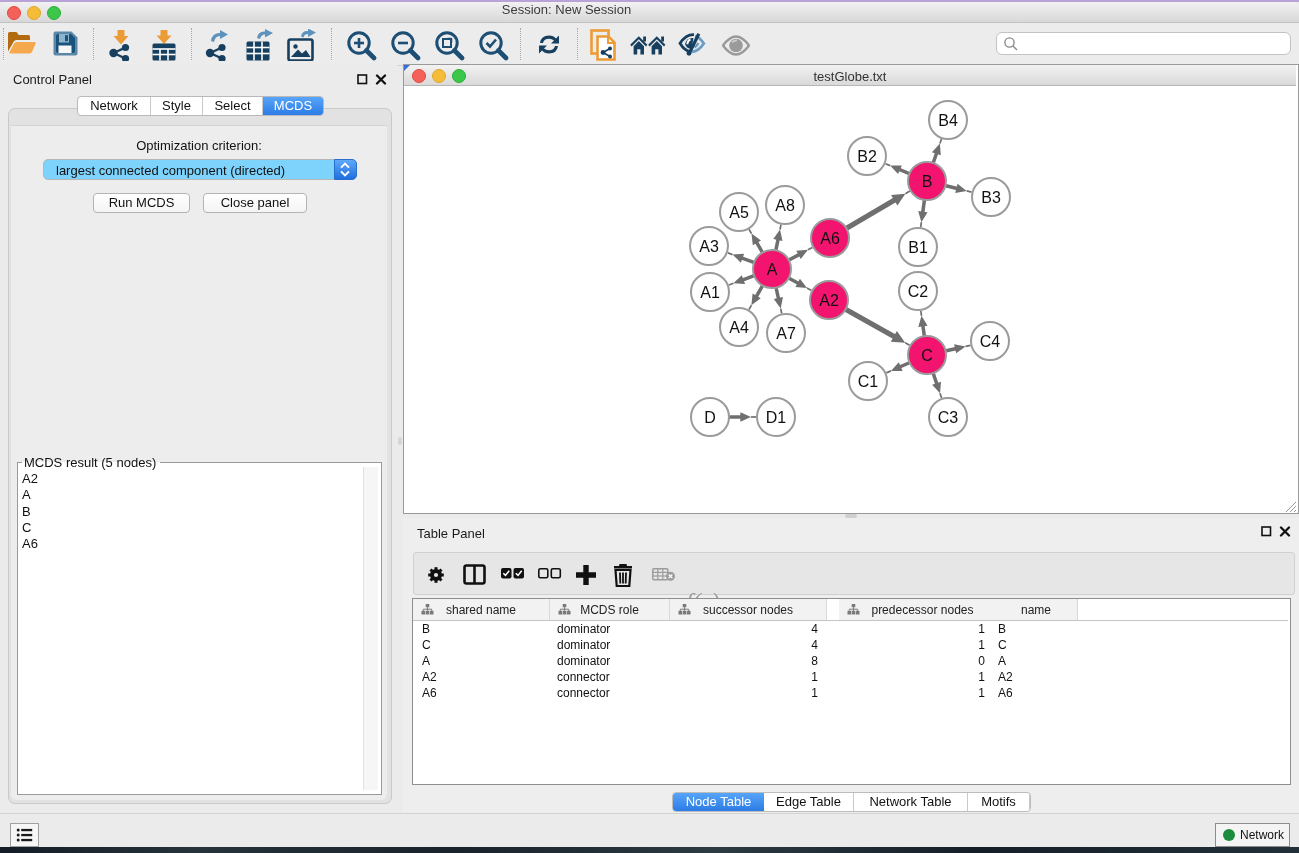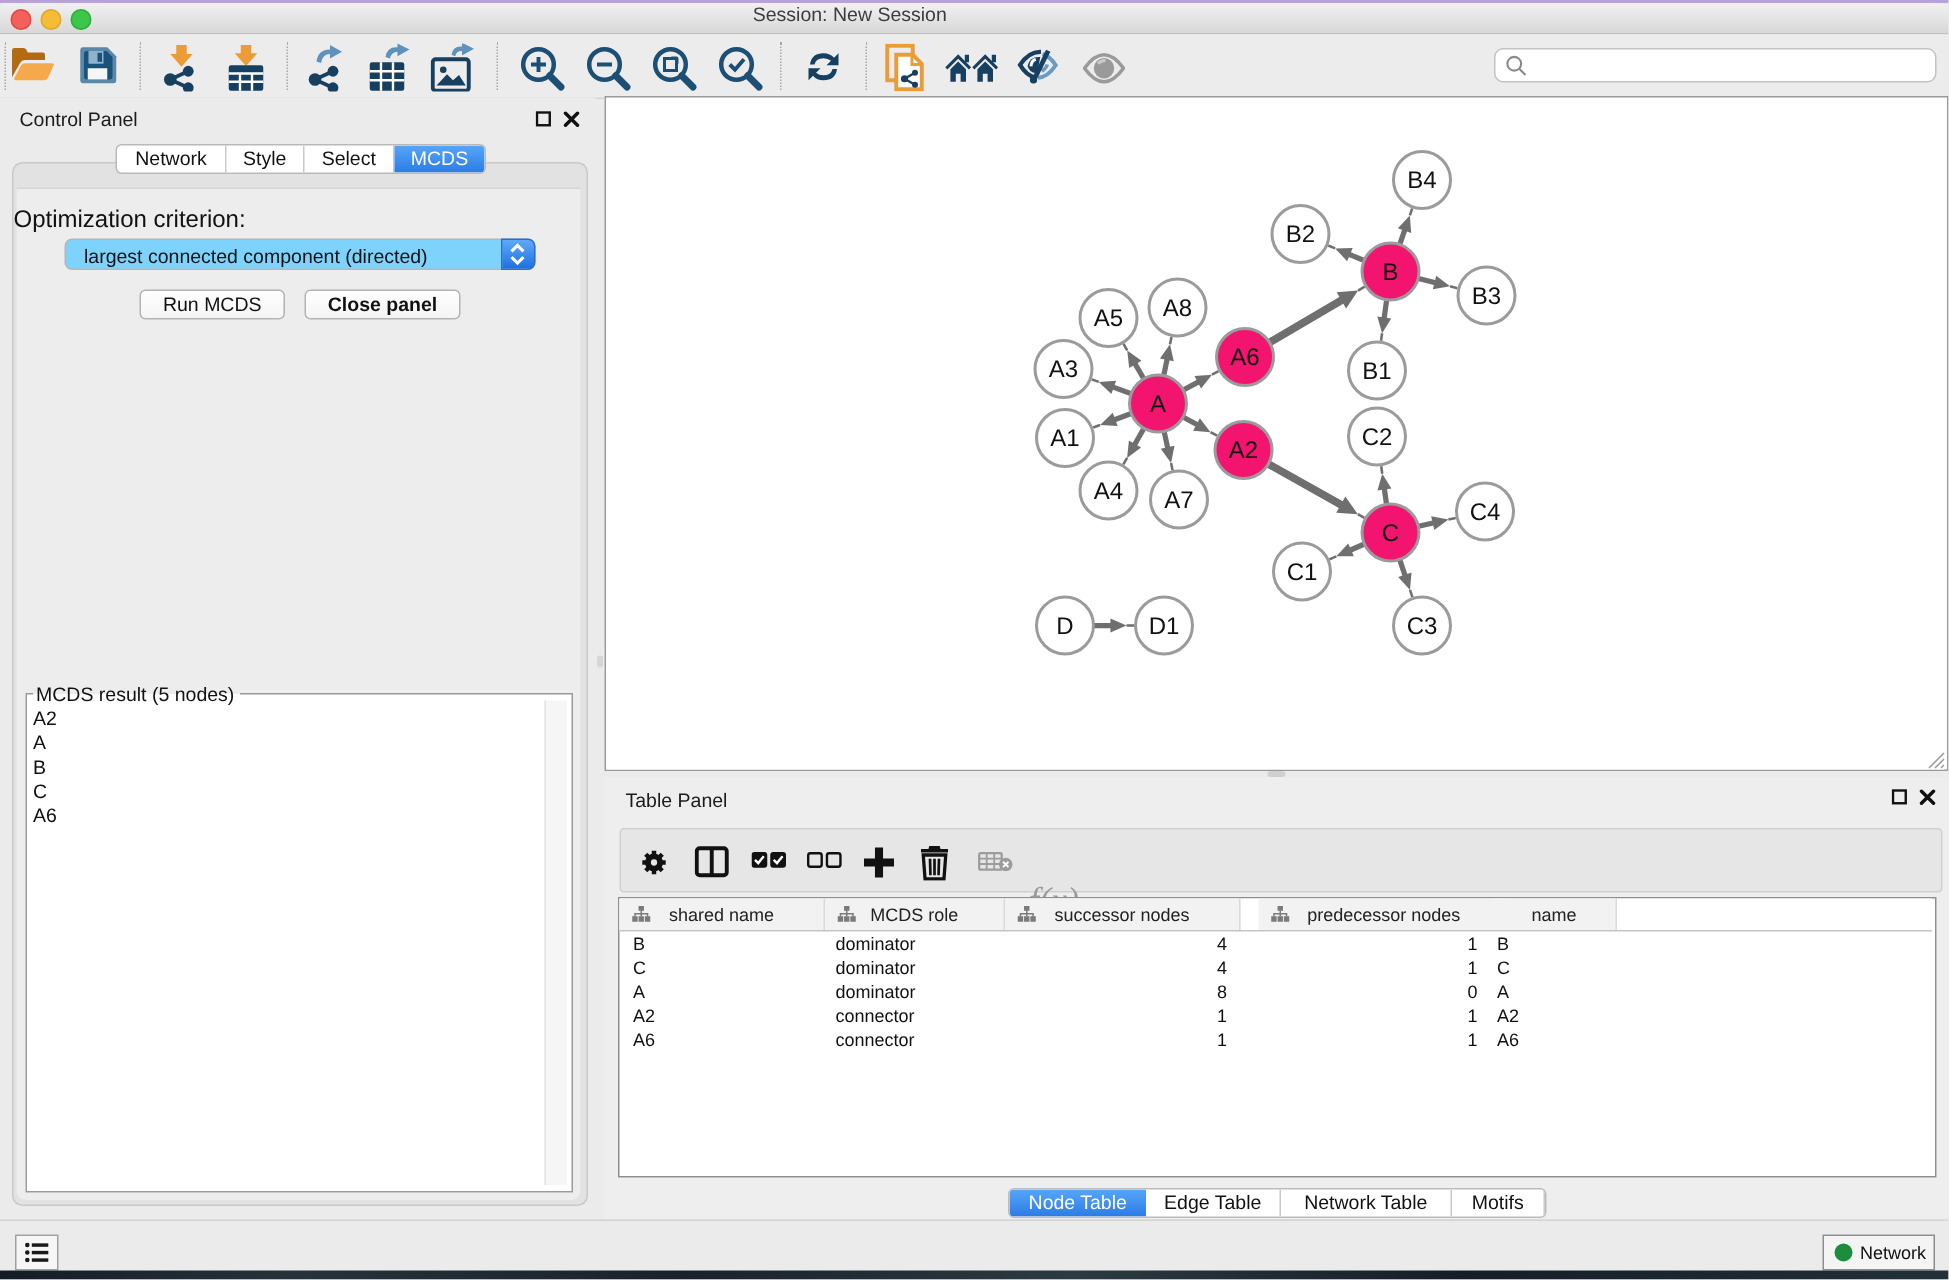--- a/index.html
+++ b/index.html
@@ -19,21 +19,21 @@
 #cp{left:0;top:65px;width:397px;height:748px;background:#ecebec;}
 #cpTitle{left:13px;top:7px;font-size:13px;color:#1b1b1b;}
 #cpOuter{left:8px;top:43px;width:382px;height:694px;background:#e3e2e3;border:1px solid #c9c9c9;border-radius:7px;}
 #cpInner{left:2px;top:17px;width:376px;height:674px;background:#eeedee;border-radius:0 0 6px 6px;box-shadow:0 -1px 0 #d5d5d5;}
 #tabs{left:77px;top:31px;height:18px;display:flex;font-size:13px;line-height:18px;
  border:1px solid #b9b9b9;border-radius:4px;overflow:hidden;background:#fff;}
 #tabs .tab{padding:0 0;text-align:center;color:#111;border-right:1px solid #c9c9c9;}
 #tabs .tab.sel{background:linear-gradient(#57a5f8,#2c7ce6);color:#fff;border-right:none;}
 .btn{position:absolute;background:linear-gradient(#ffffff,#f4f4f4);border:1px solid #b4b4b4;border-radius:4px;
  font-size:13px;color:#111;text-align:center;}
-#optlabel{left:0;top:29px;width:380px;font-size:16px;color:#111;}
+#optlabel{left:0;top:29px;width:380px;text-align:center;font-size:13px;color:#111;}
 #dropdown{left:34px;top:50px;width:312px;height:19px;background:#7dd3fc;border:1px solid #b6b6b6;border-radius:5px;font-size:13px;}
 #dropdown .txt{position:absolute;left:12px;top:3px;color:#111;}
 #dropdown .step{position:absolute;right:-1px;top:-1px;width:21px;height:19px;border-radius:0 5px 5px 0;
  background:linear-gradient(#5fa9f9,#1f6fe0);border:1px solid #2a6fd0;}
 #mcdsbox{left:8px;top:353px;width:363px;height:331px;background:#fff;border:1px solid #9a9a9a;}
 #mcdslegend{left:4px;top:-8px;font-size:13px;color:#111;padding:0 4px 0 2px;background:linear-gradient(#eeedee 50%,#ffffff 50%);}
 #mcdslist{left:4px;top:8px;font-size:13px;color:#111;line-height:16.3px;}
 #mcdsscroll{right:3px;top:4px;width:14px;height:323px;background:#f6f6f6;border-left:1px solid #e2e2e2;}
 
 #netwin{left:403px;top:64px;width:894px;height:448px;background:#fff;border:1px solid #9a9a9a;}
@@ -211,35 +211,44 @@
    <div id="dropdown" class="abs">
         <div class="txt">largest connected component (directed)</div>
      <div class="step">
           <svg width="20" height="19" viewBox="0 0 20 19">
             <path d="M6 7.6 L10 3.6 L14 7.6" fill="none" stroke="#fff" stroke-width="2"></path>
             <path d="M6 11.4 L10 15.4 L14 11.4" fill="none" stroke="#fff" stroke-width="2"></path>
           </svg>
         </div>
    </div>
    <div class="btn" style="left:84px;top:84px;width:95px;height:18px;line-height:18px;">Run MCDS</div>
-   <div class="btn" style="left:194px;top:84px;width:102px;height:18px;line-height:18px;font-weight:bold;">Close panel</div>
+   <div class="btn" style="left:194px;top:84px;width:102px;height:18px;line-height:18px;">Close panel</div>
    <div id="mcdsbox" class="abs">
      <div id="mcdslegend" class="abs">MCDS result (5 nodes)</div>
      <div id="mcdslist" class="abs">A2<br>A<br>B<br>C<br>A6</div>
      <div id="mcdsscroll" class="abs"></div>
    </div>
   </div>
   <div id="tabs" class="abs">
     <div class="tab" style="width:72px">Network</div>
     <div class="tab" style="width:51px">Style</div>
     <div class="tab" style="width:59px">Select</div>
     <div class="tab sel" style="width:60px">MCDS</div>
   </div>
 </div>
 <div id="netwin" class="abs">
+  <div id="nettitle" class="abs">
+    <div class="tl" style="left:8px;top:4px;background:#f4615b;border:0.5px solid #e1473f;"></div>
+    <div class="tl" style="left:28px;top:4px;background:#f5bd37;border:0.5px solid #e0a728;"></div>
+    <div class="tl" style="left:48px;top:4px;background:#3cc64a;border:0.5px solid #2aaf38;"></div>
+    <div id="nettext" class="abs">testGlobe.txt</div>
+    <svg style="left:0;top:0" width="6" height="6">
+        <path d="M0 0 L6 0 L0 6 Z" fill="#3b6fd6"></path>
+      </svg>
+  </div>
   <div id="netcanvas" class="abs">
       <svg width="895" height="427" style="position:absolute;left:0;top:0" font-family="Liberation Sans, sans-serif">
         <line x1="368.0" y1="183.0" x2="350.5" y2="152.7" stroke="#6f6f6f" stroke-width="3.5"></line>
         <line x1="347.5" y1="147.6" x2="345.0" y2="143.3" stroke="#6f6f6f" stroke-width="1.7"></line>
         <polygon points="347.5,147.6 357.0,154.5 348.8,159.3" fill="#6f6f6f"></polygon>
         <line x1="368.0" y1="183.0" x2="374.9" y2="149.3" stroke="#6f6f6f" stroke-width="3.5"></line>
         <line x1="376.0" y1="143.5" x2="377.0" y2="138.6" stroke="#6f6f6f" stroke-width="1.7"></line>
         <polygon points="376.0,143.5 378.5,154.9 369.3,153.0" fill="#6f6f6f"></polygon>
         <line x1="368.0" y1="183.0" x2="334.0" y2="170.6" stroke="#6f6f6f" stroke-width="3.5"></line>
         <line x1="328.5" y1="168.6" x2="323.8" y2="166.9" stroke="#6f6f6f" stroke-width="1.7"></line>

